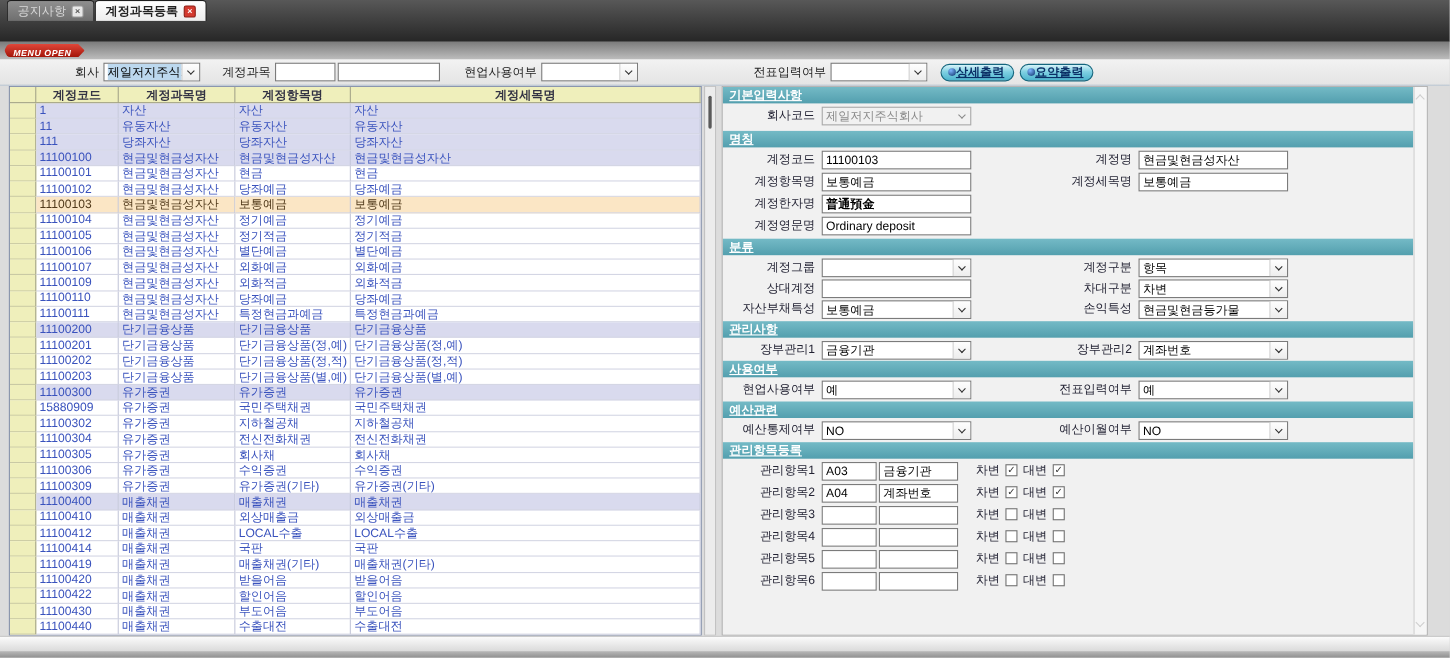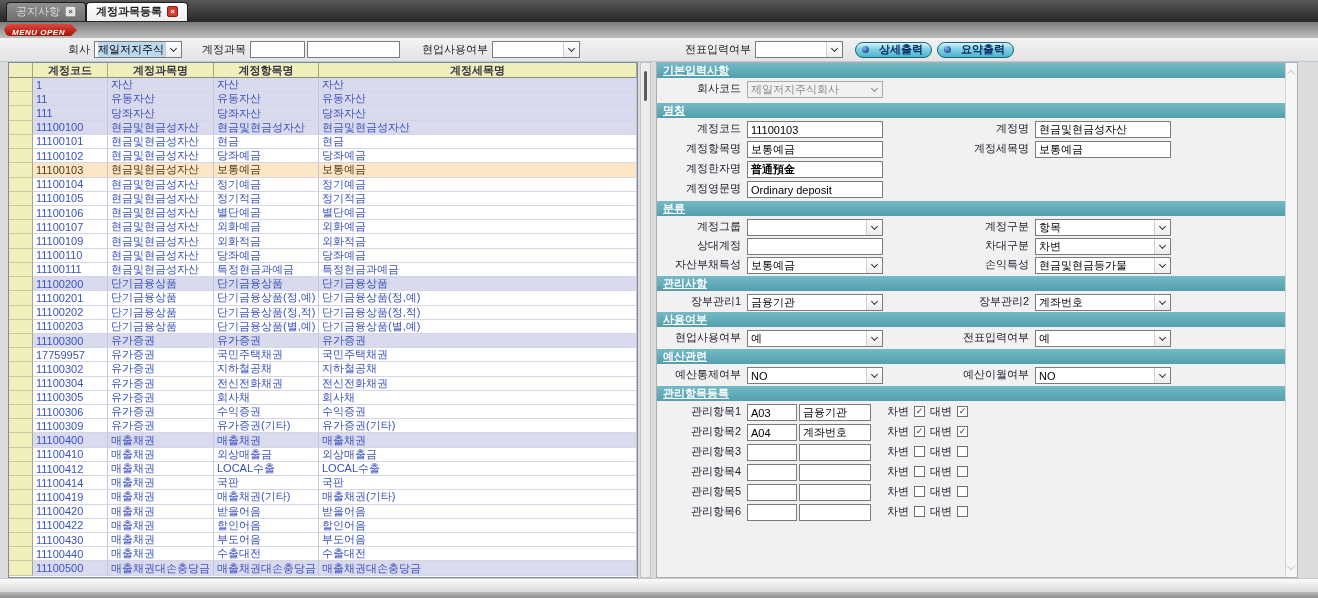--- a/index.html
+++ b/index.html
@@ -1,21 +1,21 @@
 <!DOCTYPE html>
 <html><head>
 <meta charset="utf-8">
 <style>
   * { box-sizing: border-box; margin: 0; padding: 0; }
   html,body { width:1318px; height:598px; overflow:hidden; }
   body { font-family:"Liberation Sans","DejaVu Sans",sans-serif; font-size:11px; background:#d9d9d9; }
   .window { width:1318px; height:598px; display:flex; flex-direction:column; background:#dcdcdc; }
 
   
-  .tabbar { height:22px; background:linear-gradient(#585858,#262626); display:flex; align-items:center; padding-left:6px; flex:none; }
+  .tabbar { height:38px; background:linear-gradient(#585858,#262626); display:flex; align-items:flex-start; padding-left:6px; flex:none; }
   .tab { height:19px; display:flex; align-items:center; gap:5px; padding:0 9px; font-size:11px;
          border:1px solid #1d1d1d; border-bottom:none; border-radius:4px 4px 0 0; cursor:pointer; }
   .tab.inactive { background:linear-gradient(#8f8f8f,#6f6f6f); color:#d9d9d9; }
   .tab.active { background:linear-gradient(#ffffff,#ededed); color:#222; font-weight:bold; }
   .closebox { width:11px; height:11px; border-radius:2px; font-size:8px; line-height:10px; text-align:center; font-weight:bold; }
   .closebox.gray { background:#e8e8e8; color:#555; border:1px solid #999; }
   .closebox.red { background:#d43a2f; color:#fff; border:1px solid #8e1f17; }
 
   
   .menubar { height:16px; background:linear-gradient(#7c7c7c,#bdbdbd); flex:none; display:flex; align-items:center; }
@@ -32,21 +32,21 @@
   .dd { height:17px; border:1px solid #7b7b7b; background:#fff; display:flex; align-items:stretch; cursor:pointer; }
   .dd .val { flex:1; padding:0 3px; display:flex; align-items:center; white-space:nowrap; overflow:hidden; }
   .dd .val .hl { background:#bcd8ee; }
   .dd .arw { width:16px; border-left:1px solid #cfcfcf; background:linear-gradient(#fefefe,#ededed);
              display:flex; align-items:center; justify-content:center; }
   .chev { width:5px; height:5px; border-right:1.4px solid #333; border-bottom:1.4px solid #333;
           transform:rotate(45deg); margin-top:-3px; }
   .dd.disabled { background:#f1f1f1; color:#8a8a8a; border-color:#a9a9a9; }
   .cybtn { height:16px; padding:0 8px 0 6px; margin-left:5px; border:1px solid #15667e; border-radius:8px;
            background:linear-gradient(#d8f4fa,#7fd0e2 45%,#4db4cd); color:#0a2f66; font-weight:bold; font-size:11px;
-           display:flex; align-items:center; gap:10px; cursor:pointer; white-space:nowrap; }
+           display:flex; align-items:center; gap:0; cursor:pointer; white-space:nowrap;text-decoration:underline; }
   .cybtn .dot { width:7px; height:7px; border-radius:50%; background:radial-gradient(circle at 35% 30%,#7fb6ff,#0a2f66); flex:none; }
 
   
   .content { flex:1; display:flex; padding:0 0 0 8px; background:#dcdcdc; overflow:hidden; }
 
   
   .grid-wrap { width:643px; flex:none; display:flex; padding-top:0; }
   .grid { width:630px; border:1px solid #7f8ba6; background:#fff; display:flex; flex-direction:column; overflow:hidden; }
   .ghead { display:flex; height:15px; flex:none; background:#efefbb; font-weight:bold; color:#333344; }
   .ghead .gc { border-right:1px solid #a5a58a; border-bottom:1px solid #8f8f78; display:flex; align-items:center; justify-content:center; }
@@ -287,21 +287,21 @@
             </div>
             <div class="grow group">
               <div class="gc w-sel sel"></div>
               <div class="gc w-code">11100300</div>
               <div class="gc w-c2">유가증권</div>
               <div class="gc w-c3">유가증권</div>
               <div class="gc w-c4">유가증권</div>
             </div>
             <div class="grow">
               <div class="gc w-sel sel"></div>
-              <div class="gc w-code">17759957</div>
+              <div class="gc w-code">15880909</div>
               <div class="gc w-c2">유가증권</div>
               <div class="gc w-c3">국민주택채권</div>
               <div class="gc w-c4">국민주택채권</div>
             </div>
             <div class="grow">
               <div class="gc w-sel sel"></div>
               <div class="gc w-code">11100302</div>
               <div class="gc w-c2">유가증권</div>
               <div class="gc w-c3">지하철공채</div>
               <div class="gc w-c4">지하철공채</div>

